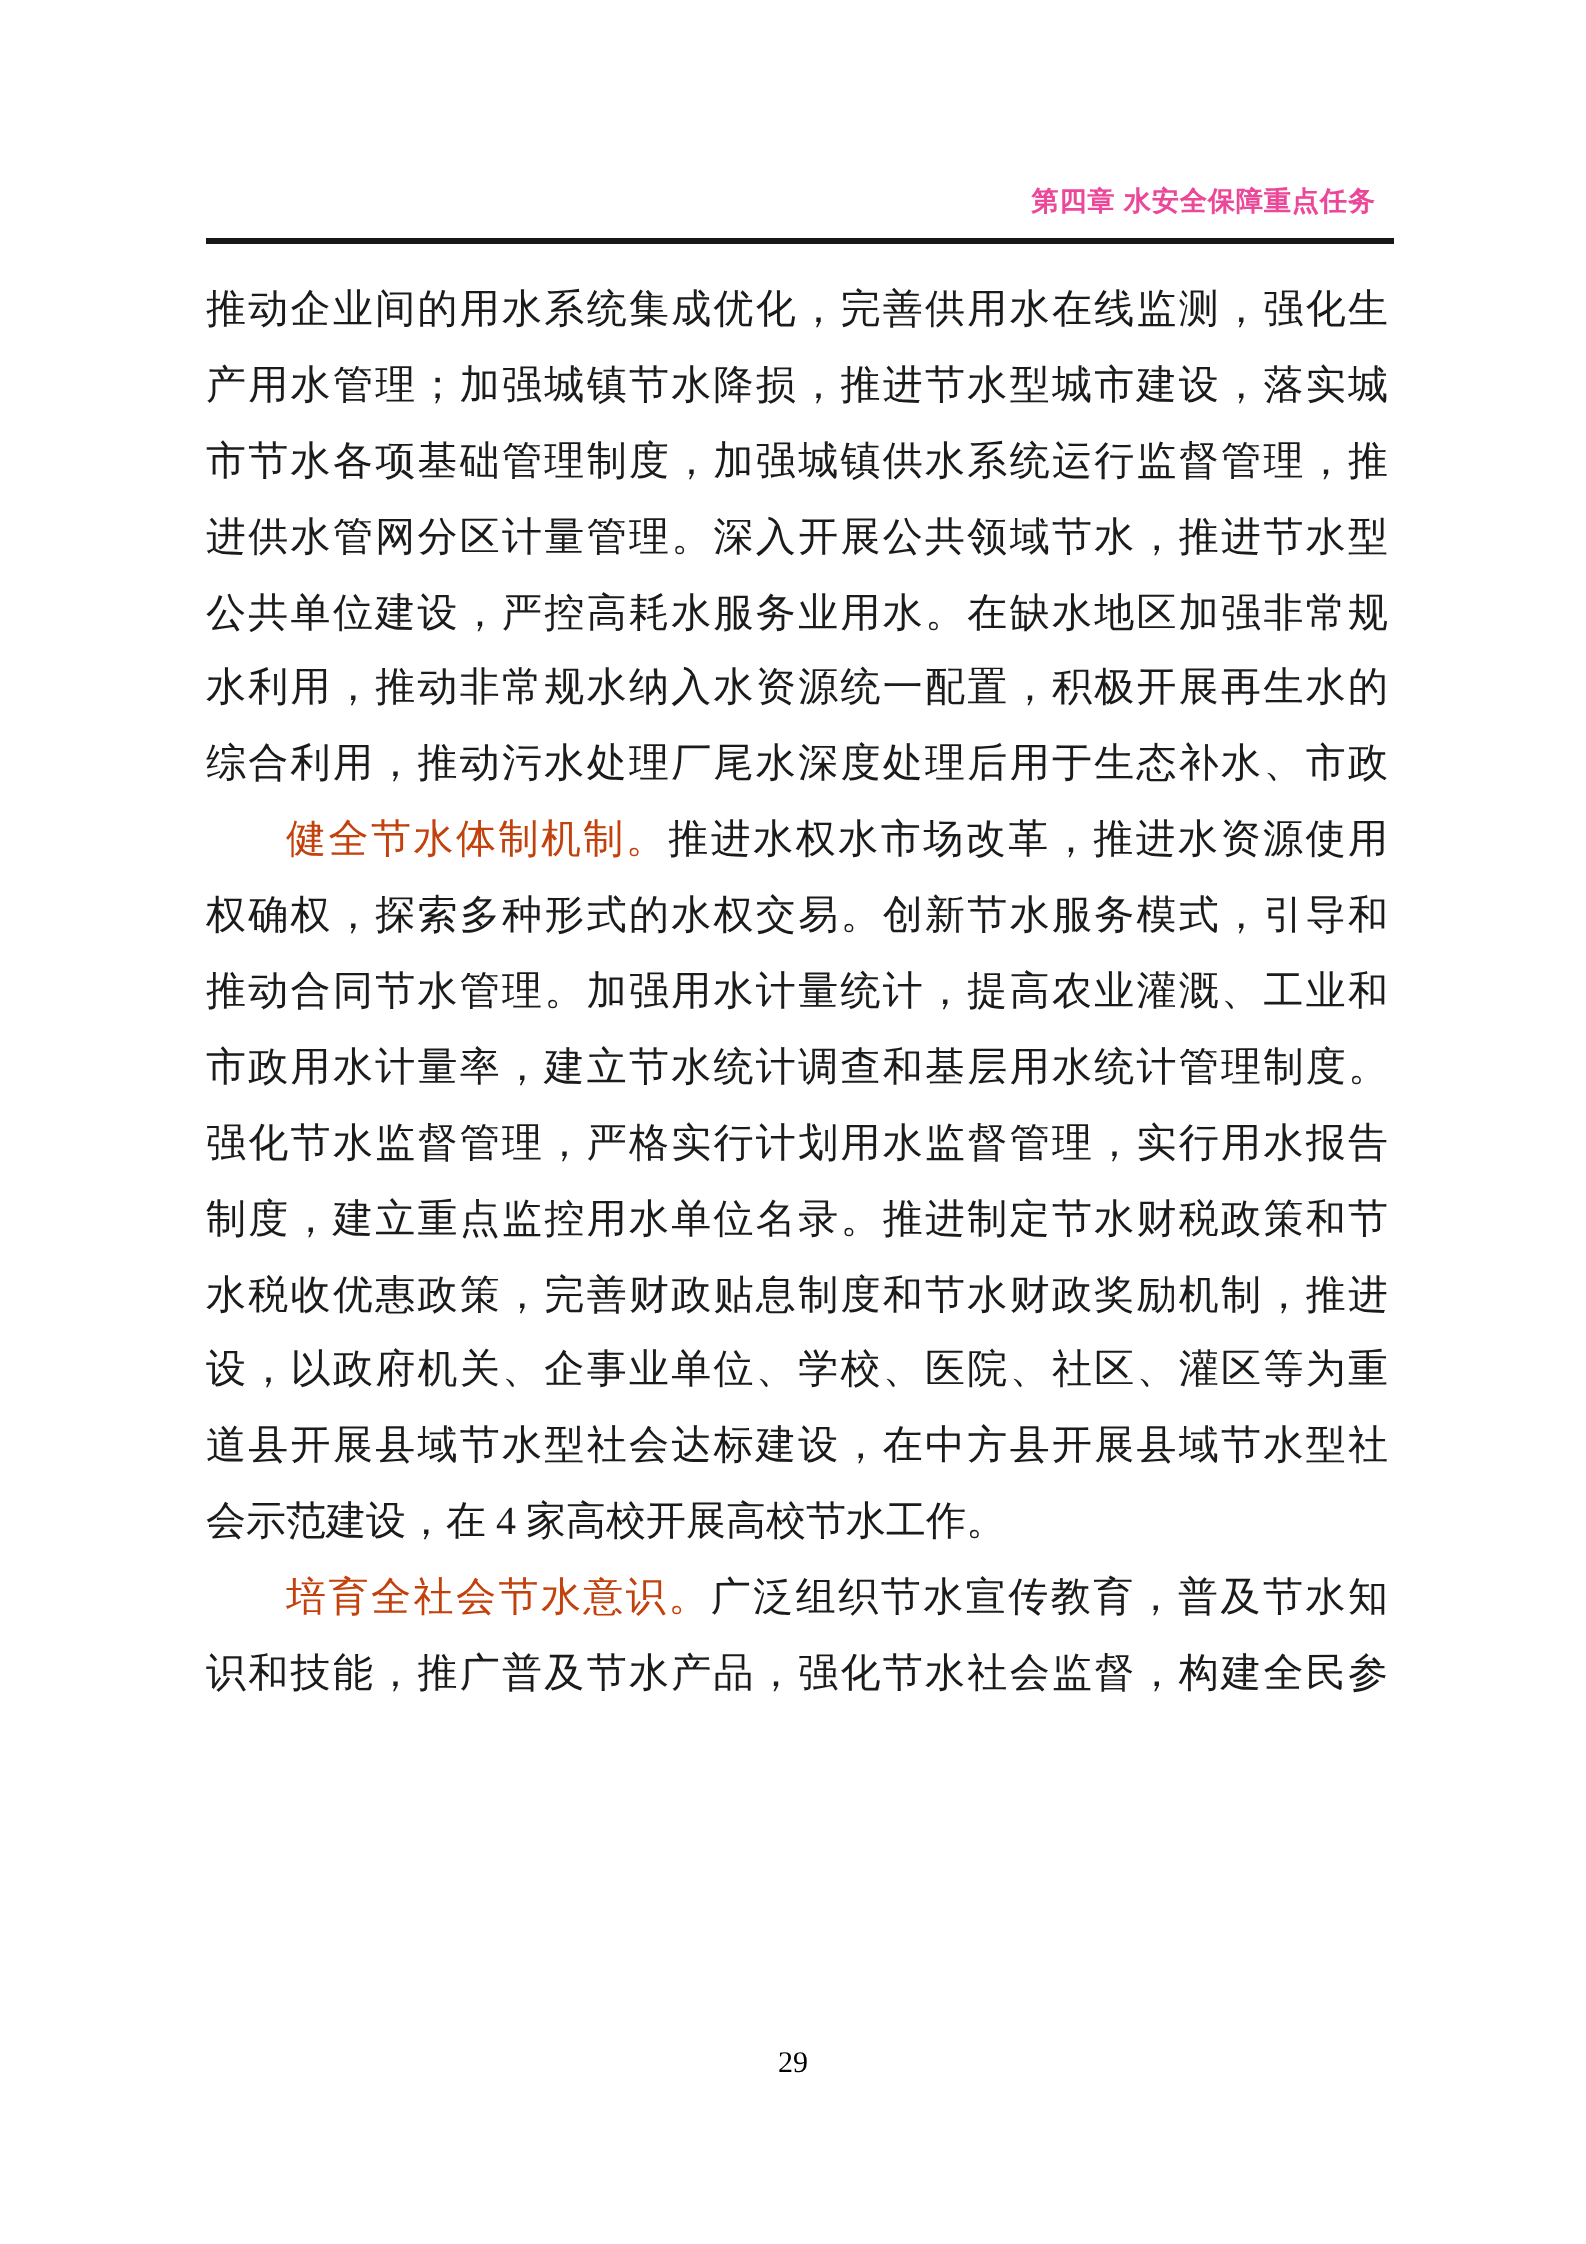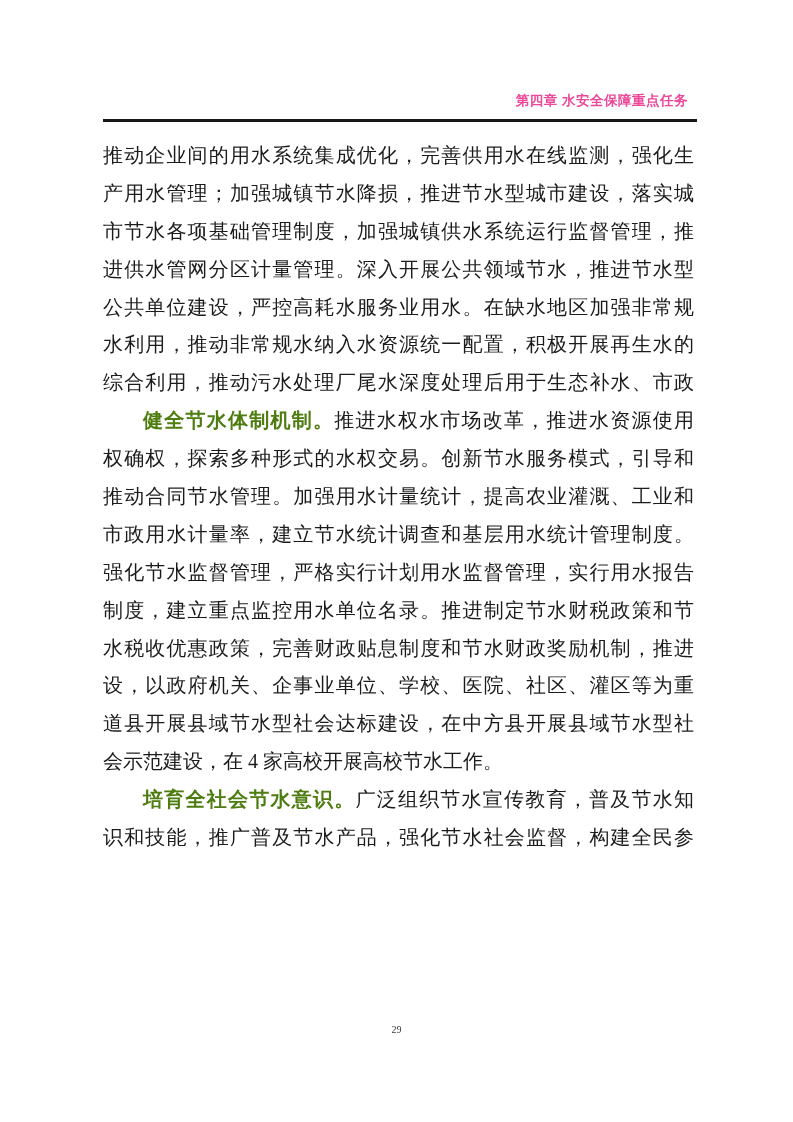--- a/index.html
+++ b/index.html
@@ -52,31 +52,31 @@
     color: #1b1b1b;
   }
   .line.endline {
     text-align-last: left;
   }
   .line.indent {
     text-indent: 40px;
   }
   .lead {
     font-family: "Liberation Sans", sans-serif;
-    font-weight: 700;
-    color: #4d7c0f;
+    font-weight: 400;
+    color: #c2410c;
   }
   .page-number {
     position: absolute;
     top: 1024px;
     left: 0;
     width: 100%;
     text-align: center;
-    font-size: 10px;
-    color: #404040;
+    font-size: 15px;
+    color: #000000;
     font-family: "Liberation Serif", serif;
   }
 </style>
 </head>
 <body>
 
 <div class="page">
   <div class="running-header">第四章 水安全保障重点任务</div>
   <div class="header-rule"></div>
   <div class="doc-body">

